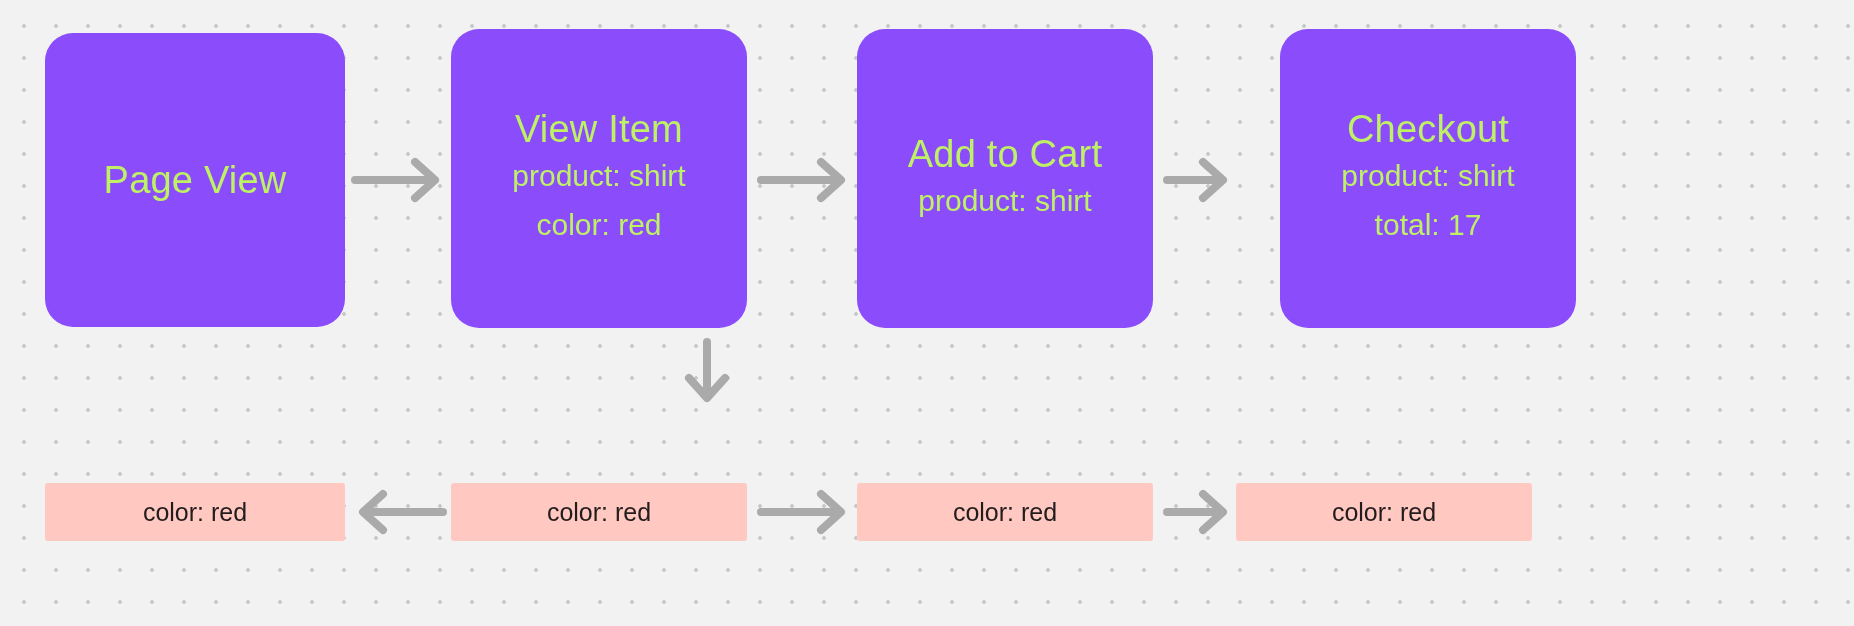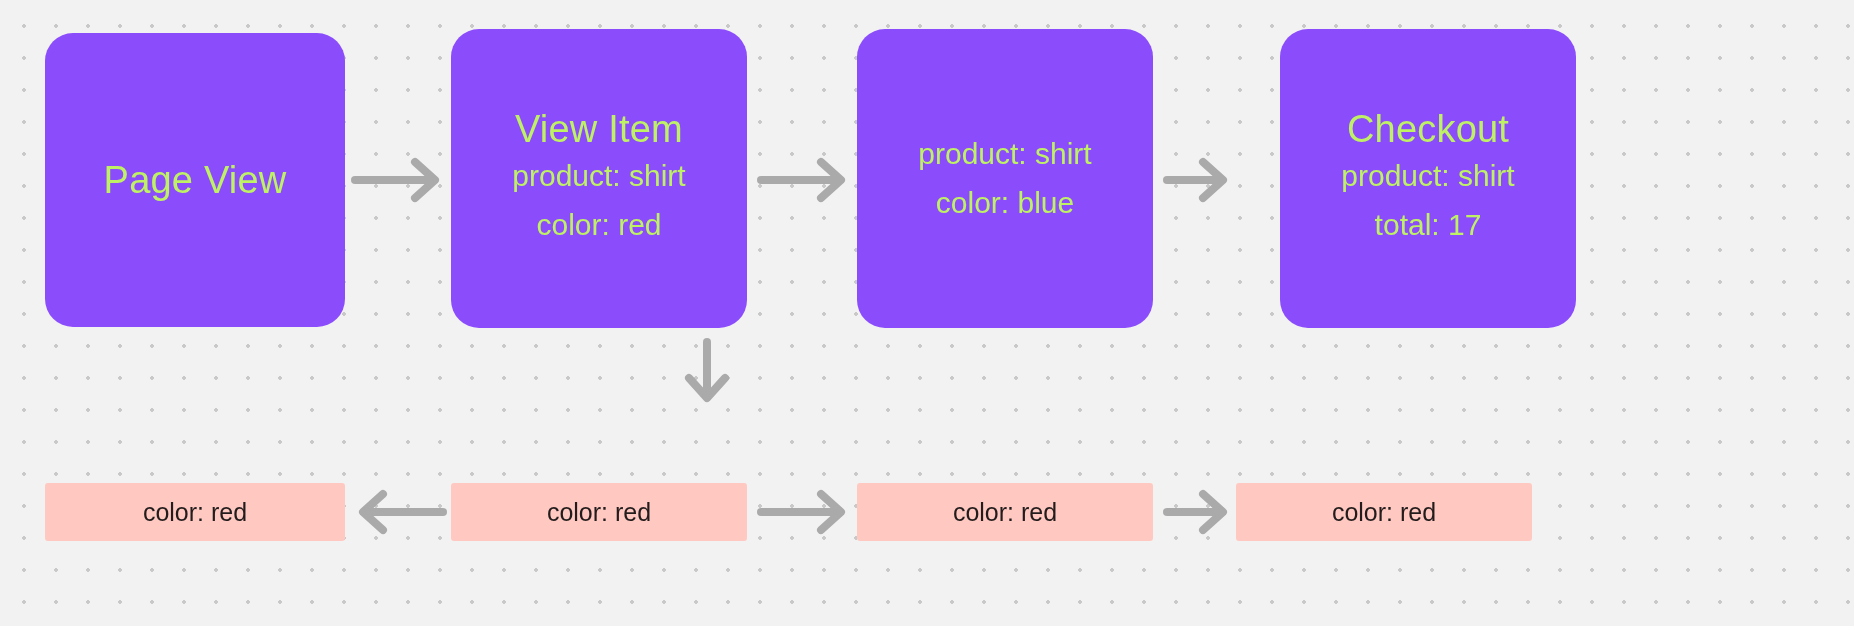--- a/index.html
+++ b/index.html
@@ -69,23 +69,23 @@
 
   <div class="node" style="left:451px;top:29px;width:296px;height:299px;">
     <div class="node-title">View Item</div>
     <div class="props">
       <div class="node-prop">product: shirt</div>
       <div class="node-prop">color: red</div>
     </div>
   </div>
 
   <div class="node" style="left:857px;top:29px;width:296px;height:299px;">
+    <div class="node-title">Add to Cart</div>
     <div class="props">
       <div class="node-prop">product: shirt</div>
-      <div class="node-prop">color: blue</div>
     </div>
   </div>
 
   <div class="node" style="left:1236px;top:29px;width:296px;height:299px;margin-left:44px;">
     <div class="node-title">Checkout</div>
     <div class="props">
       <div class="node-prop">product: shirt</div>
       <div class="node-prop">total: 17</div>
     </div>
   </div>

